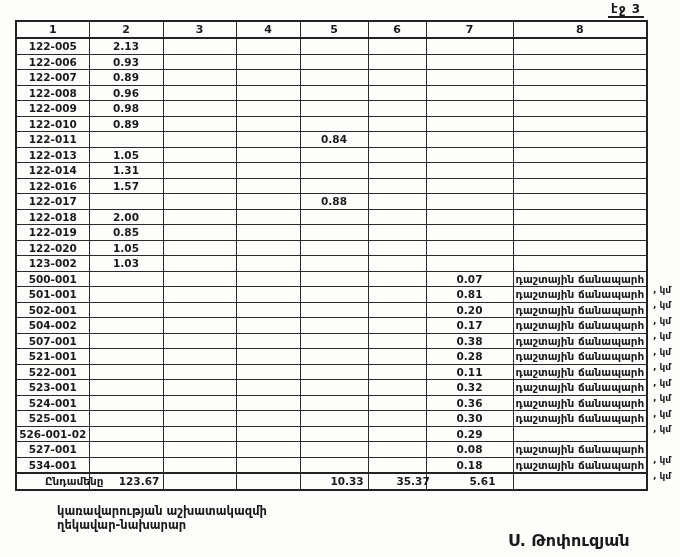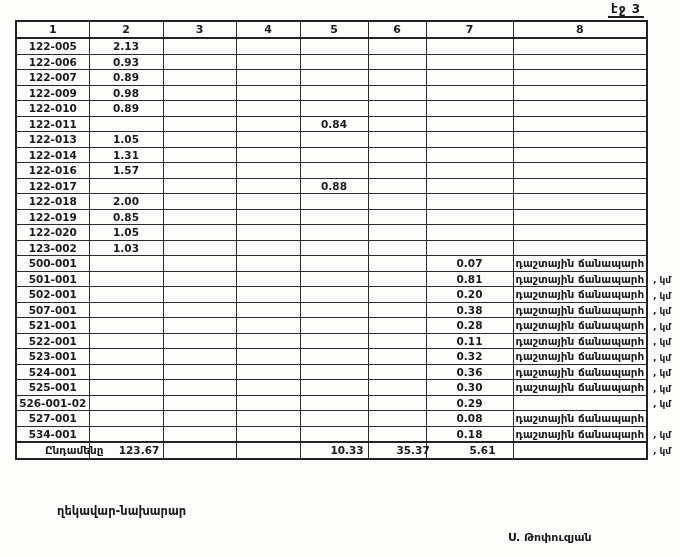--- a/index.html
+++ b/index.html
@@ -57,21 +57,21 @@
   td.col-c1 { border-left: 2px solid #222; }
   td.col-c8 {
     text-align: left;
     font-size: 9.5px;
     position: relative;
     padding-left: 3px;
   }
   .cell-suffix {
     position: absolute;
     left: 100%;
-    top: 17px;
+    top: 11px;
     margin-left: 7px;
     font-size: 9px;
     font-weight: bold;
     white-space: nowrap;
   }
   tr.total-row td {
     border-top: 2px solid #222;
     border-bottom: 2px solid #222;
     font-size: 10.5px;
     padding-left: 28px;
@@ -82,21 +82,21 @@
     top: 504px;
     font-size: 11.5px;
     font-weight: bold;
     line-height: 14px;
     color: #1a1a1a;
   }
   .signature {
     position: absolute;
     left: 508px;
     top: 531px;
-    font-size: 11px;
+    font-size: 16px;
     font-weight: bold;
     color: #1a1a1a;
   }
 </style>
 </head>
 <body>
 
 <div class="page">
 
   <div class="page-label">էջ 3</div>
@@ -149,20 +149,30 @@
           <td class="col-c1">122-007</td>
           <td class="col-c2">0.89</td>
           <td class="col-c3"></td>
           <td class="col-c4"></td>
           <td class="col-c5"></td>
           <td class="col-c6"></td>
           <td class="col-c7"></td>
           <td class="col-c8"></td>
         </tr>
         <tr>
+          <td class="col-c1">122-008</td>
+          <td class="col-c2">0.96</td>
+          <td class="col-c3"></td>
+          <td class="col-c4"></td>
+          <td class="col-c5"></td>
+          <td class="col-c6"></td>
+          <td class="col-c7"></td>
+          <td class="col-c8"></td>
+        </tr>
+        <tr>
           <td class="col-c1">122-009</td>
           <td class="col-c2">0.98</td>
           <td class="col-c3"></td>
           <td class="col-c4"></td>
           <td class="col-c5"></td>
           <td class="col-c6"></td>
           <td class="col-c7"></td>
           <td class="col-c8"></td>
         </tr>
         <tr>
@@ -286,20 +296,30 @@
           <td class="col-c8"><span>դաշտային ճանապարհ</span><span class="cell-suffix">, կմ</span></td>
         </tr>
         <tr>
           <td class="col-c1">502-001</td>
           <td class="col-c2"></td>
           <td class="col-c3"></td>
           <td class="col-c4"></td>
           <td class="col-c5"></td>
           <td class="col-c6"></td>
           <td class="col-c7">0.20</td>
+          <td class="col-c8"><span>դաշտային ճանապարհ</span><span class="cell-suffix">, կմ</span></td>
+        </tr>
+        <tr>
+          <td class="col-c1">504-002</td>
+          <td class="col-c2"></td>
+          <td class="col-c3"></td>
+          <td class="col-c4"></td>
+          <td class="col-c5"></td>
+          <td class="col-c6"></td>
+          <td class="col-c7">0.17</td>
           <td class="col-c8"><span>դաշտային ճանապարհ</span><span class="cell-suffix">, կմ</span></td>
         </tr>
         <tr>
           <td class="col-c1">507-001</td>
           <td class="col-c2"></td>
           <td class="col-c3"></td>
           <td class="col-c4"></td>
           <td class="col-c5"></td>
           <td class="col-c6"></td>
           <td class="col-c7">0.38</td>
@@ -392,18 +412,19 @@
           <td class="col-c4"></td>
           <td class="col-c5">10.33</td>
           <td class="col-c6">35.37</td>
           <td class="col-c7">5.61</td>
           <td class="col-c8"></td>
         </tr>
       </tbody>
   </table>
 
   <div class="footer">
+    <div>կառավարության աշխատակազմի</div>
     <div>ղեկավար-նախարար</div>
   </div>
 
   <div class="signature">Ս. Թոփուզյան</div>
 
 </div>
 
 </body></html>

